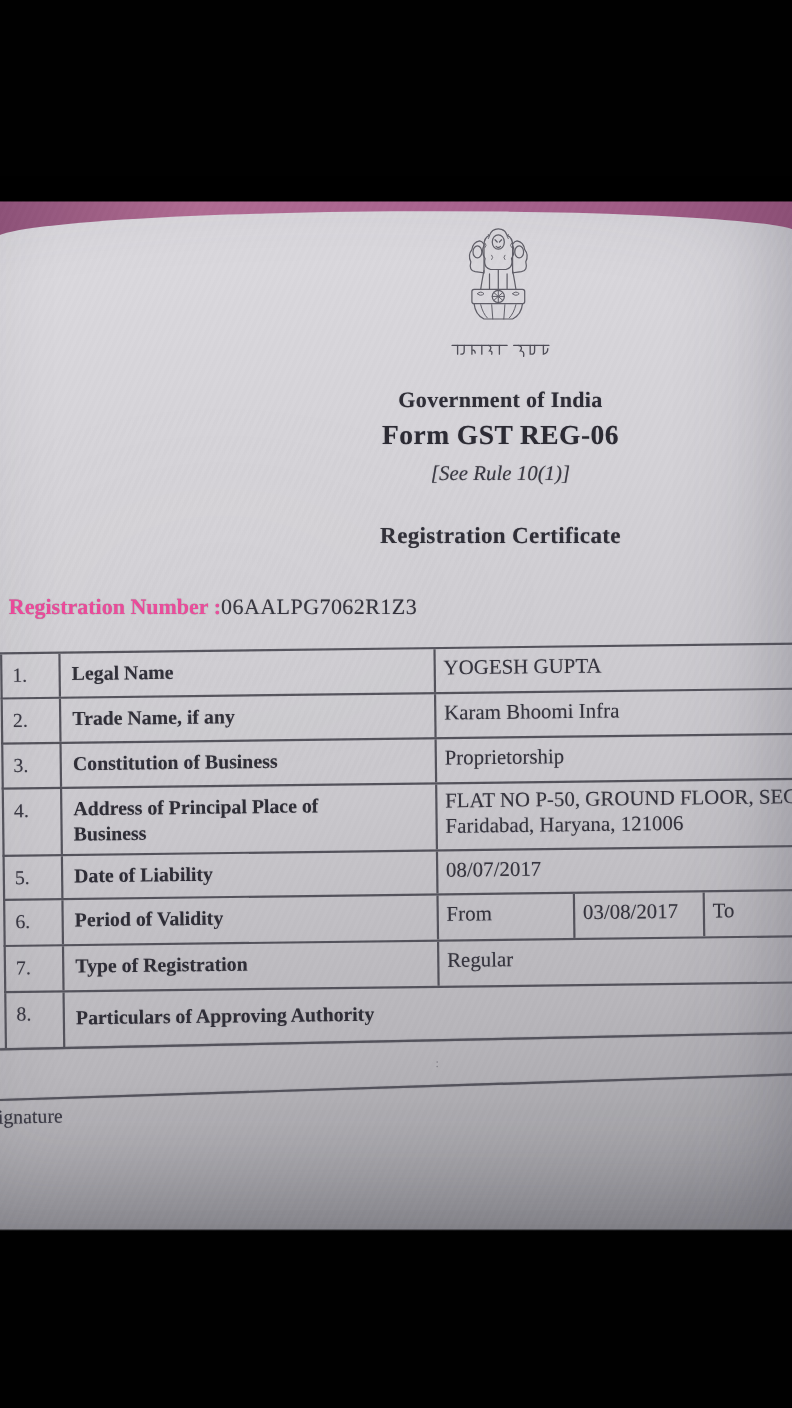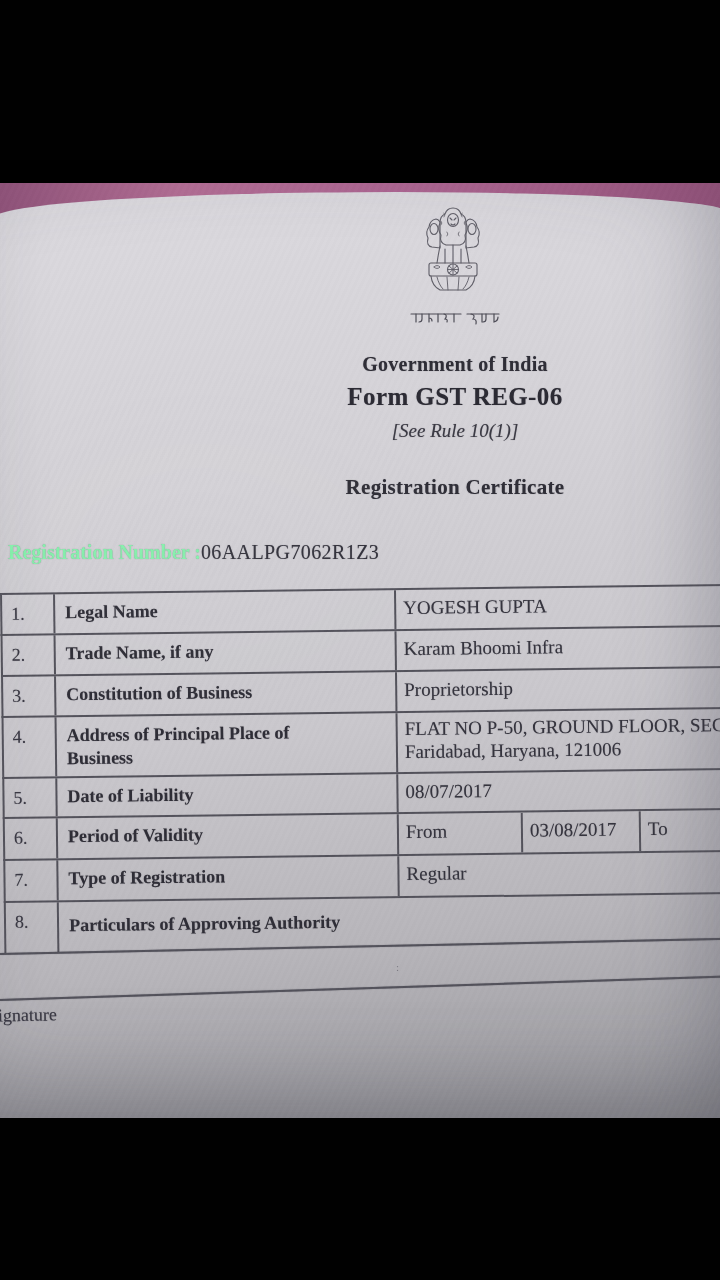--- a/index.html
+++ b/index.html
@@ -36,21 +36,21 @@
 
   .h{left:95px;width:720px;text-align:center;white-space:nowrap;
      text-shadow:0 0 1px rgba(52,51,60,.45);}
   .h.gov{top:170px;font-size:20px;font-weight:bold;letter-spacing:.3px;color:#2f2e37;}
   .h.form{top:200px;font-size:25px;font-weight:bold;letter-spacing:.4px;color:#2c2b34;}
   .h.rule{top:237px;font-size:19px;font-style:italic;color:#3b3a44;}
   .h.cert{top:292px;font-size:21px;font-weight:bold;letter-spacing:.3px;color:#2f2e37;}
 
   .regline{left:8px;top:358px;width:712px;font-size:20px;white-space:nowrap;
      text-shadow:0 0 1px rgba(52,51,60,.45);}
-  .regline .lbl{position:static;font-weight:bold;color:#86efac;}
+  .regline .lbl{position:static;font-weight:bold;color:#ec4899;}
   .regline .num{position:static;color:#33323c;letter-spacing:.4px;}
 
   .tbl{left:0;top:410px;width:748px;border-top:2px solid #53525b;
        transform:rotate(-0.7deg);transform-origin:0 0;
        text-shadow:0 0 1px rgba(52,51,60,.4);}
   .row{position:static;display:flex;box-sizing:border-box;
        border-left:2px solid #53525b;border-bottom:2px solid #53525b;}
   .row.noline{border-bottom:none;}
   .c{position:static;box-sizing:border-box;padding-top:7px;}
   .c.no{width:53px;border-right:2px solid #53525b;padding-left:9px;padding-top:9px;font-size:18px;color:#3a3944;}

